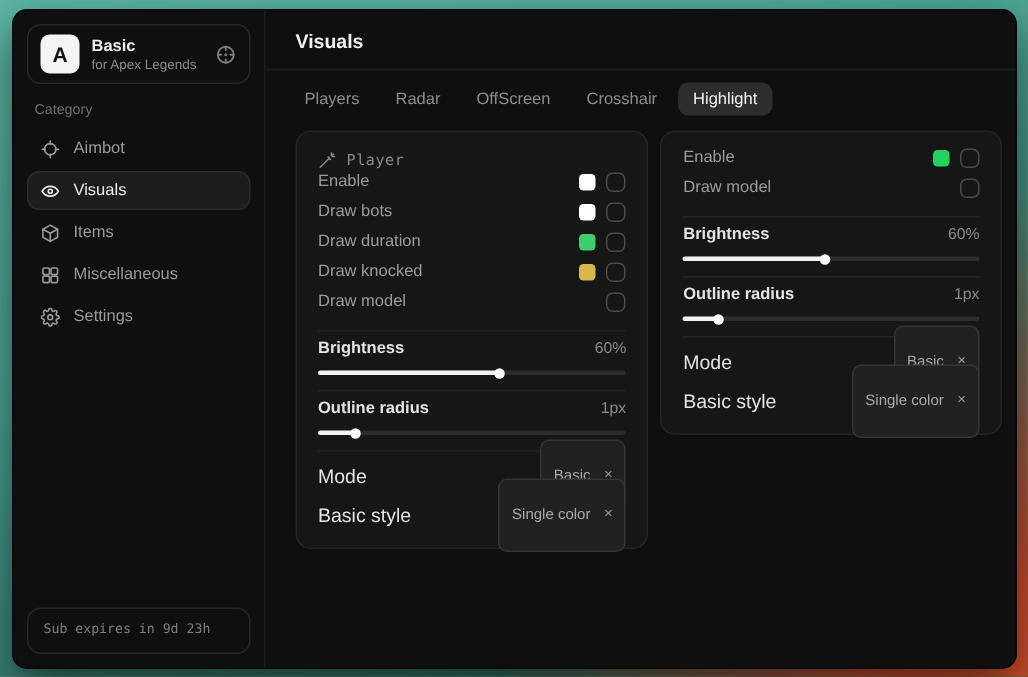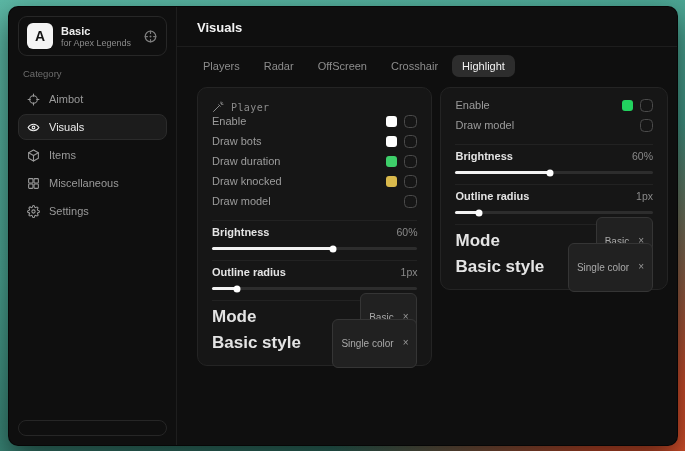--- a/index.html
+++ b/index.html
@@ -57,21 +57,21 @@
   .sec-div{height:1px;background:#222222;margin:5px 0 4px;}
   .row-slider{padding:1px 0 2px;}
   .row-slider .top{display:flex;align-items:flex-start;height:15px;}
   .row-slider .lbl{font-size:11px;font-weight:600;color:#e4e4e4;}
   .row-slider .val{margin-left:auto;font-size:10.5px;color:#8a8a8a;}
   .track{position:relative;height:3px;background:#2d2d2d;border-radius:2px;margin:6px 0 3px;cursor:pointer;}
   .fill{position:absolute;left:0;top:0;height:100%;background:#f2f2f2;border-radius:2px;}
   .thumb{position:absolute;top:50%;width:7px;height:7px;background:#ffffff;border-radius:50%;
     transform:translate(-50%,-50%);cursor:grab;}
   .row-select{display:flex;align-items:center;height:24px;margin-top:2px;}
-  .row-select .lbl{font-size:17px;font-weight:700;color:#e4e4e4;}
+  .row-select .lbl{font-size:13px;font-weight:400;color:#e4e4e4;}
   .chip{margin-left:auto;display:flex;align-items:center;gap:9px;background:#212121;
     border:1px solid #353535;border-radius:6px;padding:18px 8px;cursor:pointer;}
   .chip .chip-lbl{font-size:10px;color:#a9a9a9;}
   .chip .chip-x{font-size:10px;color:#9a9a9a;cursor:pointer;line-height:1;}
   svg{display:block;}
 </style>
 </head>
 <body>
 
 <div class="backdrop"></div>
@@ -147,20 +147,21 @@
             <svg width="13" height="13" viewBox="0 0 24 24" fill="none" stroke="currentColor" stroke-width="2" stroke-linecap="round" stroke-linejoin="round">
               <circle cx="12" cy="12" r="3"></circle>
               <path d="M19.4 15a1.65 1.65 0 0 0 .33 1.82l.06.06a2 2 0 1 1-2.83 2.83l-.06-.06a1.65 1.65 0 0 0-1.82-.33 1.65 1.65 0 0 0-1 1.51V21a2 2 0 1 1-4 0v-.09A1.65 1.65 0 0 0 9 19.4a1.65 1.65 0 0 0-1.82.33l-.06.06a2 2 0 1 1-2.83-2.83l.06-.06a1.65 1.65 0 0 0 .33-1.82 1.65 1.65 0 0 0-1.51-1H3a2 2 0 1 1 0-4h.09A1.65 1.65 0 0 0 4.6 9a1.65 1.65 0 0 0-.33-1.82l-.06-.06a2 2 0 1 1 2.83-2.83l.06.06a1.65 1.65 0 0 0 1.82.33H9a1.65 1.65 0 0 0 1-1.51V3a2 2 0 1 1 4 0v.09a1.65 1.65 0 0 0 1 1.51 1.65 1.65 0 0 0 1.82-.33l.06-.06a2 2 0 1 1 2.83 2.83l-.06.06a1.65 1.65 0 0 0-.33 1.82V9a1.65 1.65 0 0 0 1.51 1H21a2 2 0 1 1 0 4h-.09a1.65 1.65 0 0 0-1.51 1z"></path>
             </svg>
           </span>
           <span>Settings</span>
         </div>
       </div>
 
     <div class="sb-footer">
+      <div class="sbf1">Sub expires in 9d 23h</div>
     </div>
   </div>
 
   <div class="main">
     <div class="main-header">
       <div class="main-title">Visuals</div>
     </div>
     <div class="tabs" id="tabs">
         <div class="tab">Players</div>
         <div class="tab">Radar</div>

